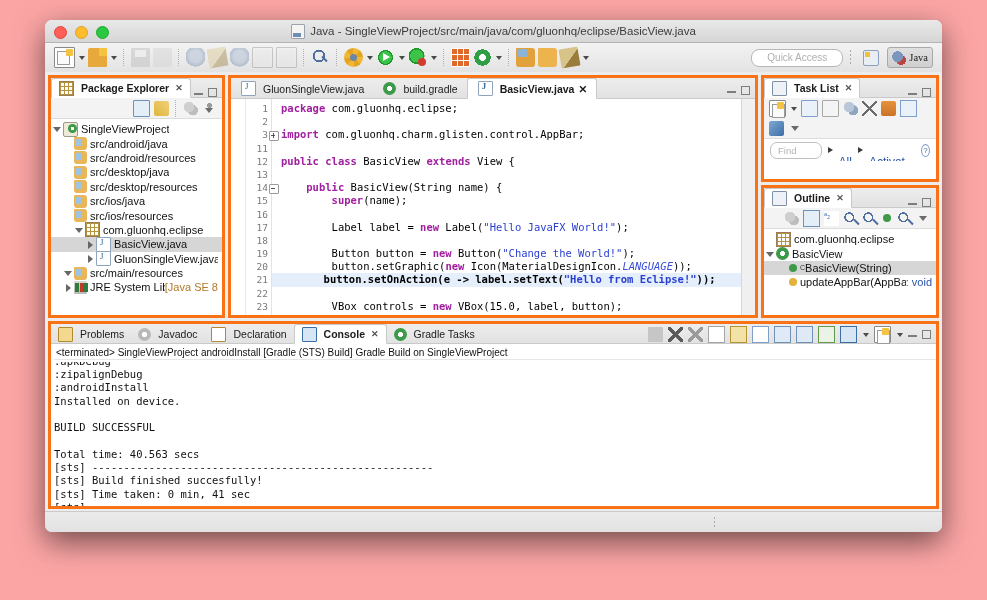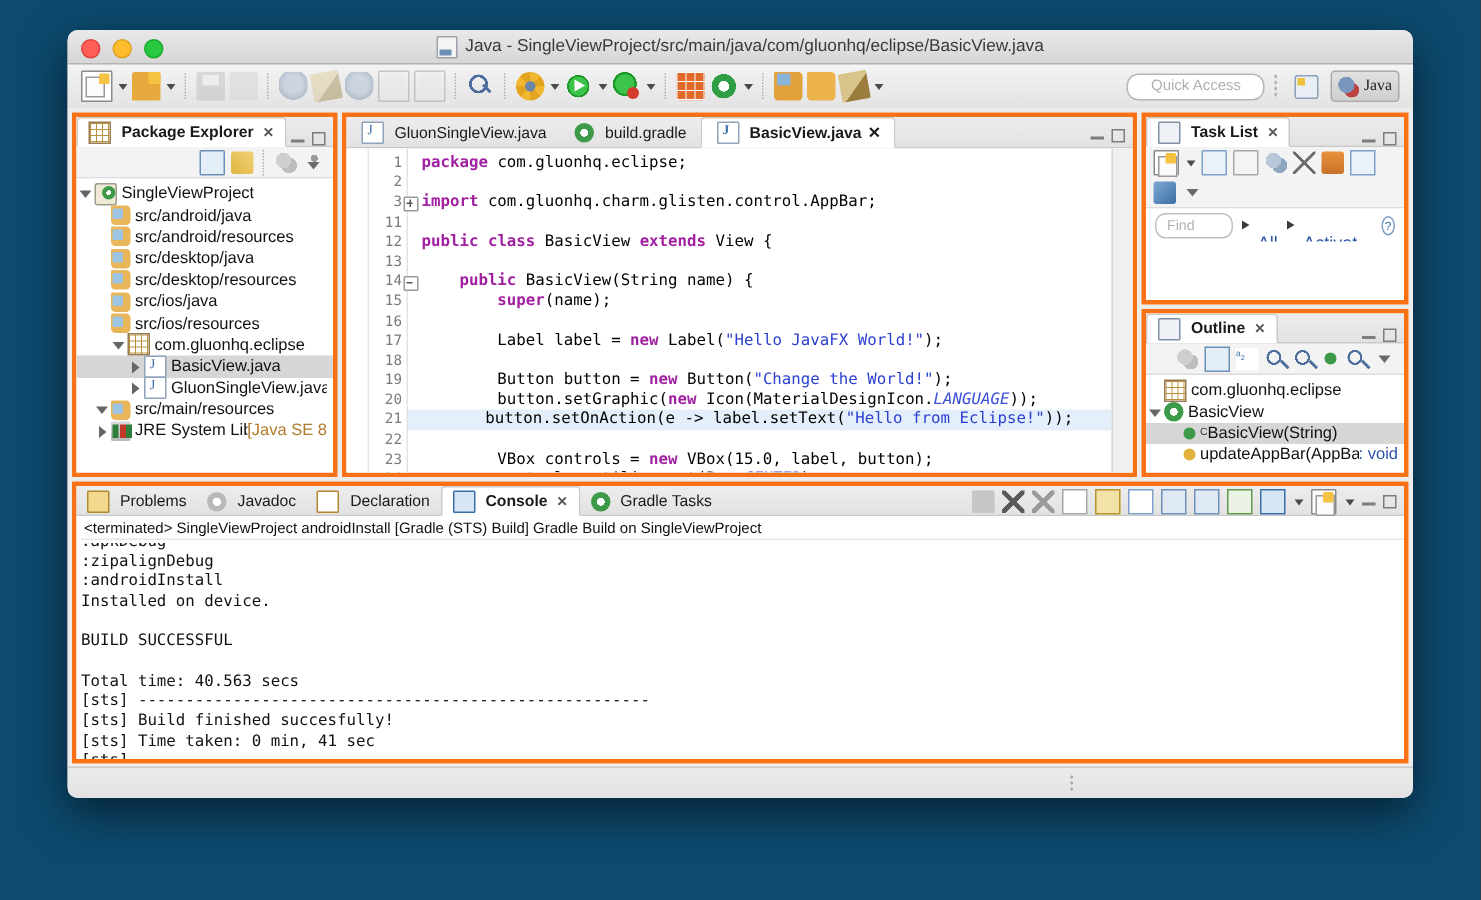--- a/index.html
+++ b/index.html
@@ -1,17 +1,17 @@
 <!DOCTYPE html>
 <html><head>
 <meta charset="utf-8">
 <style>
   html,body{margin:0;padding:0;background:#000;}
   body{width:987px;height:600px;overflow:hidden;font-family:"Liberation Sans",sans-serif;}
-  .desktop{position:absolute;inset:0;background:#0c4a6e;}
+  .desktop{position:absolute;inset:0;background:#fca5a5;}
 
   
   .window{position:absolute;left:45px;top:20px;width:897px;height:512px;
     background:#ececec;border-radius:7px;overflow:hidden;
     box-shadow:0 10px 30px rgba(0,0,0,.55);}
 
   
   .titlebar{height:22px;background:linear-gradient(#e9e9e9,#d6d6d6);
     border-bottom:1px solid #b4b4b4;position:relative;display:flex;align-items:center;}
   .traffic{position:absolute;left:9px;top:6px;display:flex;gap:8px;}
@@ -173,38 +173,38 @@
     font-family:"DejaVu Sans Mono",monospace;font-size:9.5px;color:#7a7a7a;
     text-align:right;padding-top:3px;box-sizing:border-box;}
   .gln{height:13.2px;line-height:13.2px;padding-right:3px;position:relative;}
   .fold{position:absolute;right:-8px;top:2.6px;width:8px;height:8px;border:1px solid #9a9a9a;
     background:#fff;border-radius:1px;}
   .fold:after{content:"";position:absolute;left:1px;top:3px;width:4px;height:1px;background:#555;}
   .fold.plus:before{content:"";position:absolute;left:3px;top:1px;width:1px;height:5px;background:#555;}
   .codelines{flex:1;padding:3px 0 0 9px;font-family:"DejaVu Sans Mono",monospace;
     font-size:10.5px;color:#000;white-space:pre;overflow:hidden;}
   .cl{height:13.2px;line-height:13.2px;}
-  .cl.hl{background:#e4effb;margin-left:-9px;padding-left:1px;}
+  .cl.hl{background:#e4effb;margin-left:-9px;padding-left:1px;font-weight:bold;}
   .kw{color:#a020a0;font-weight:bold;}
   .str{color:#2a3fd0;}
   .stc{color:#3b4fd8;font-style:italic;}
   .ovr{width:13px;background:#f0f0f0;border-left:1px solid #d7d7d7;}
   .marker-bar{width:14px;background:#fff;border-right:1px solid #e8e8e8;position:relative;}
 
   
   .row-bot{height:188px;margin-top:3px;display:flex;}
   .console-body{flex:1;background:#fff;overflow:hidden;position:relative;padding:2px 0 0 3px;}
   .cons-head{font-size:10px;color:#111;font-family:"Liberation Sans",sans-serif;
     padding:1px 2px;border-bottom:1px solid #e6e6e6;margin-bottom:2px;}
   .cons-txt{font-family:"DejaVu Sans Mono",monospace;font-size:10.5px;color:#111;
     white-space:pre;line-height:13.3px;}
   .cons-clip{height:6px;overflow:hidden;}
 
   
-  .tasklist{height:128px;}
+  .tasklist{height:107px;}
   .outline{flex:1;}
   .find-row{height:22px;display:flex;align-items:center;gap:6px;padding:0 6px;
     background:#fff;}
   .find-box{width:66px;height:15px;border:1px solid #c0c0c0;border-radius:7px;background:#fff;
     font-size:9.5px;color:#b3b3b3;display:flex;align-items:center;padding-left:7px;}
   .flink{font-size:12px;color:#2a53a8;display:flex;align-items:center;gap:3px;margin-top:23px;}
   .fcaret{width:0;height:0;border-top:3.5px solid transparent;border-bottom:3.5px solid transparent;
     border-left:5px solid #3b3b3b;}
   .qmark{width:11px;height:11px;border:1px solid #7f9ec9;border-radius:50%;font-size:8px;
     color:#3b6ea5;display:flex;align-items:center;justify-content:center;}

